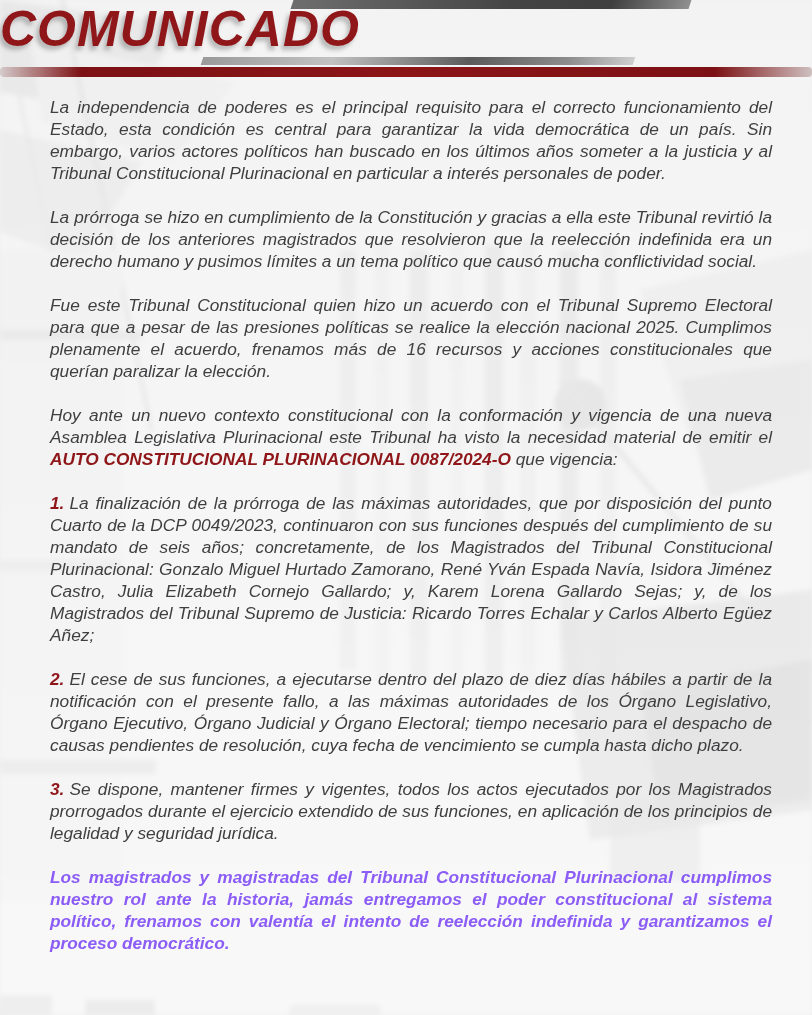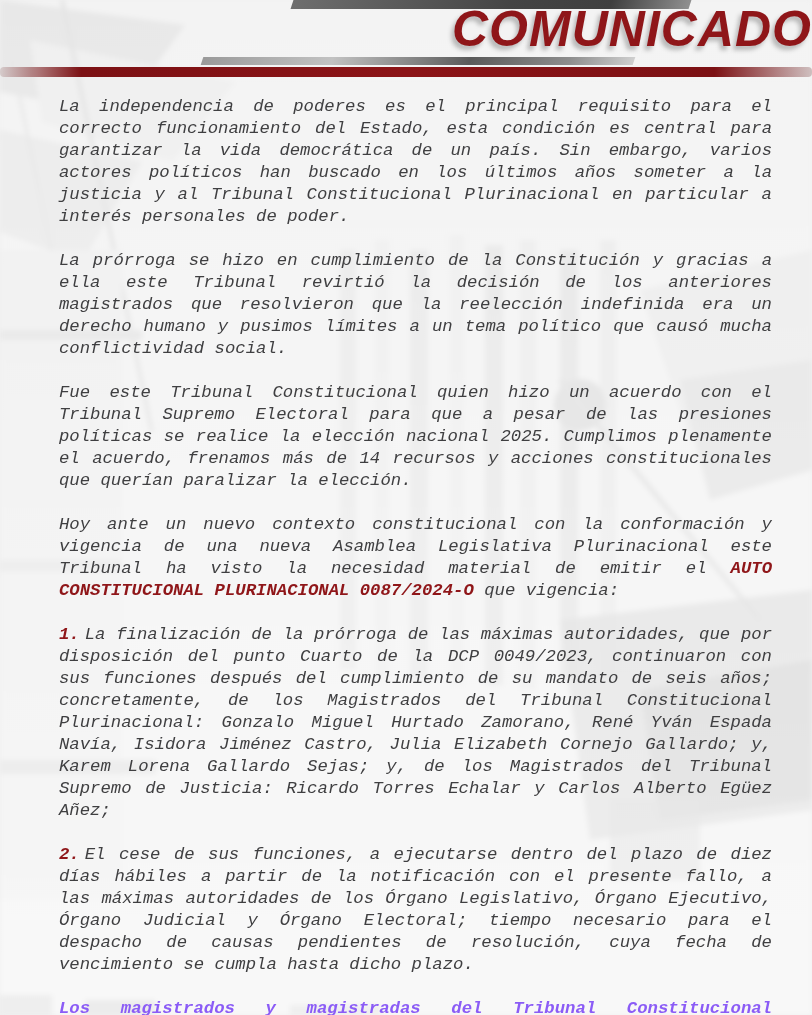--- a/index.html
+++ b/index.html
@@ -30,27 +30,26 @@
   }
   
   .banner{position:absolute;left:0;top:0;width:812px;height:86px;z-index:2;}
   .bar-top{
     position:absolute;left:292px;top:0;width:398px;height:9px;
     background:linear-gradient(90deg,#6e6e6e,#454545 55%,#3f3f3f 80%,#909090);
     transform:skewX(-18deg);
   }
   .page-title{
     position:absolute;left:0;top:1px;width:100%;
-    margin:0;text-align:right;
+    margin:0;text-align:left;
     font-size:50px;line-height:56px;
     font-weight:bold;font-style:italic;
     letter-spacing:1px;
     color:var(--accent-red,#8f1619);
     text-shadow:-3px 4px 4px rgba(110,110,110,0.45);
-    padding-left:16px;
   }
   .bar-bottom{
     position:absolute;left:202px;top:57px;width:432px;height:8px;
     background:linear-gradient(90deg,#9a9a9a,#c2c2c2 30%,#5a5a5a 62%,#8d8d8d 85%,#cfcfcf);
     transform:skewX(-18deg);
   }
   .red-rule{
     position:absolute;left:0;top:67px;width:812px;height:10px;
     border-radius:4px;
     background:linear-gradient(90deg,
@@ -61,21 +60,21 @@
       rgba(140,95,95,0.35) 100%);
   }
   
   .content{
     position:absolute;left:42px;top:96px;width:730px;z-index:2;
     color:var(--text-gray,#3f3f41);
     font-style:italic;
     font-size:17.3px;line-height:22px;
     text-align:justify;
   }
-  .content p{margin:0 0 22px 17px;font-family:Liberation Mono, monospace;}
+  .content p{margin:0 0 22px 8px;}
   .red-bold{
     color:var(--accent-red,#8f1619);
     font-weight:bold;
   }
   .num{
     color:var(--accent-red,#8f1619);
     font-weight:bold;
     margin-right:5px;
   }
   .closing{
@@ -140,25 +139,26 @@
     <div class="bar-bottom"></div>
     <div class="red-rule"></div>
   </header>
 
   <main class="content">
 
     <p>La independencia de poderes es el principal requisito para el correcto funcionamiento del Estado, esta condición es central para garantizar la vida democrática de un país. Sin embargo, varios actores políticos han buscado en los últimos años someter a la justicia y al Tribunal Constitucional Plurinacional en particular a interés personales de poder.</p>
 
     <p>La prórroga se hizo en cumplimiento de la Constitución y gracias a ella este Tribunal revirtió la decisión de los anteriores magistrados que resolvieron que la reelección indefinida era un derecho humano y pusimos límites a un tema político que causó mucha conflictividad social.</p>
 
-    <p>Fue este Tribunal Constitucional quien hizo un acuerdo con el Tribunal Supremo Electoral para que a pesar de las presiones políticas se realice la elección nacional 2025. Cumplimos plenamente el acuerdo, frenamos más de 14 recursos y acciones constitucionales que querían paralizar la elección.</p>
+    <p>Fue este Tribunal Constitucional quien hizo un acuerdo con el Tribunal Supremo Electoral para que a pesar de las presiones políticas se realice la elección nacional 2025. Cumplimos plenamente el acuerdo, frenamos más de 16 recursos y acciones constitucionales que querían paralizar la elección.</p>
 
     <p><span>Hoy ante un nuevo contexto constitucional con la conformación y vigencia de una nueva Asamblea Legislativa Plurinacional este Tribunal ha visto la necesidad material de emitir el </span><span class="red-bold">AUTO CONSTITUCIONAL PLURINACIONAL 0087/2024-O</span><span> que vigencia:</span></p>
 
     <p><span class="num">1.</span><span>La finalización de la prórroga de las máximas autoridades, que por disposición del punto Cuarto de la DCP 0049/2023, continuaron con sus funciones después del cumplimiento de su mandato de seis años; concretamente, de los Magistrados del Tribunal Constitucional Plurinacional: Gonzalo Miguel Hurtado Zamorano, René Yván Espada Navía, Isidora Jiménez Castro, Julia Elizabeth Cornejo Gallardo; y, Karem Lorena Gallardo Sejas; y, de los Magistrados del Tribunal Supremo de Justicia: Ricardo Torres Echalar y Carlos Alberto Egüez Añez;</span></p>
 
     <p><span class="num">2.</span><span>El cese de sus funciones, a ejecutarse dentro del plazo de diez días hábiles a partir de la notificación con el presente fallo, a las máximas autoridades de los Órgano Legislativo, Órgano Ejecutivo, Órgano Judicial y Órgano Electoral; tiempo necesario para el despacho de causas pendientes de resolución, cuya fecha de vencimiento se cumpla hasta dicho plazo.</span></p>
 
+    <p><span class="num">3.</span><span>Se dispone, mantener firmes y vigentes, todos los actos ejecutados por los Magistrados prorrogados durante el ejercicio extendido de sus funciones, en aplicación de los principios de legalidad y seguridad jurídica.</span></p>
 
     <p class="closing">Los magistrados y magistradas del Tribunal Constitucional Plurinacional cumplimos nuestro rol ante la historia, jamás entregamos el poder constitucional al sistema político, frenamos con valentía el intento de reelección indefinida y garantizamos el proceso democrático.</p>
 
   </main>
 </div>
 
 </body></html>

